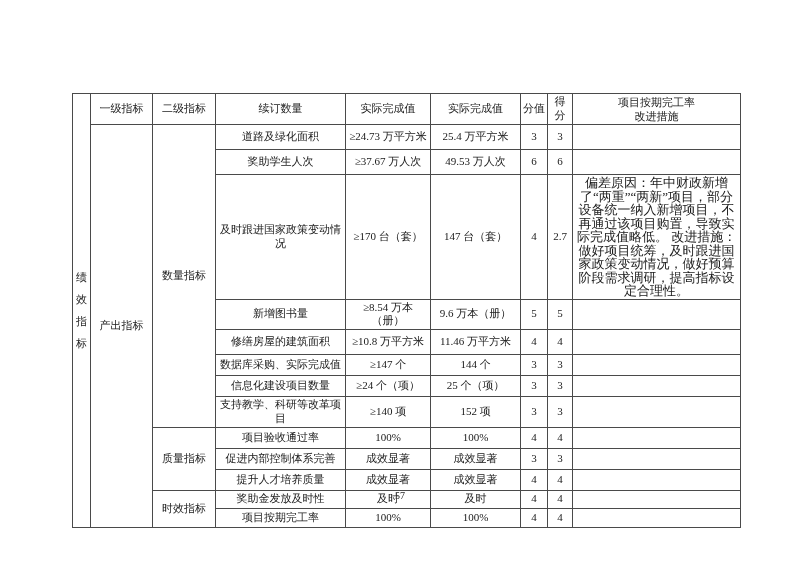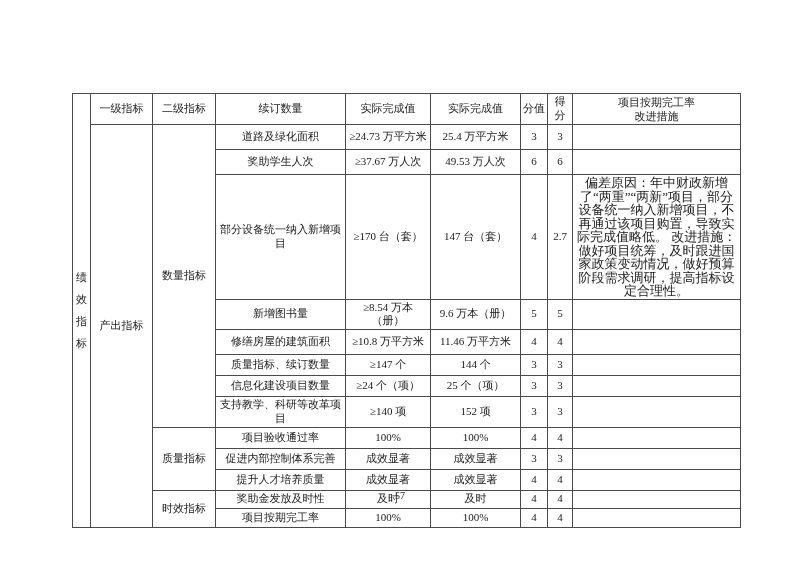--- a/index.html
+++ b/index.html
@@ -119,21 +119,21 @@
     <tr class="h-25">
       <td class="indicator-cell">奖助学生人次</td>
       <td>≥37.67 万人次</td>
       <td>49.53 万人次</td>
       <td>6</td>
       <td>6</td>
       <td class="remark-cell"></td>
     </tr>
 
     <tr class="h-tall">
-      <td class="indicator-cell">部分设备统一纳入新增项目</td>
+      <td class="indicator-cell">及时跟进国家政策变动情况</td>
       <td>≥170 台（套）</td>
       <td>147 台（套）</td>
       <td>4</td>
       <td>2.7</td>
       <td class="remark-cell">偏差原因：年中财政新增了“两重”“两新”项目，部分设备统一纳入新增项目，不再通过该项目购置，导致实际完成值略低。 改进措施：做好项目统筹，及时跟进国家政策变动情况，做好预算阶段需求调研，提高指标设定合理性。</td>
     </tr>
 
     <tr class="h-25">
       <td class="indicator-cell">新增图书量</td>
       <td>≥8.54 万本（册）</td>
@@ -146,21 +146,21 @@
     <tr class="h-25">
       <td class="indicator-cell">修缮房屋的建筑面积</td>
       <td>≥10.8 万平方米</td>
       <td>11.46 万平方米</td>
       <td>4</td>
       <td>4</td>
       <td class="remark-cell"></td>
     </tr>
 
     <tr class="h-21">
-      <td class="indicator-cell">质量指标、续订数量</td>
+      <td class="indicator-cell">数据库采购、实际完成值</td>
       <td>≥147 个</td>
       <td>144 个</td>
       <td>3</td>
       <td>3</td>
       <td class="remark-cell"></td>
     </tr>
 
     <tr class="h-21">
       <td class="indicator-cell">信息化建设项目数量</td>
       <td>≥24 个（项）</td>

